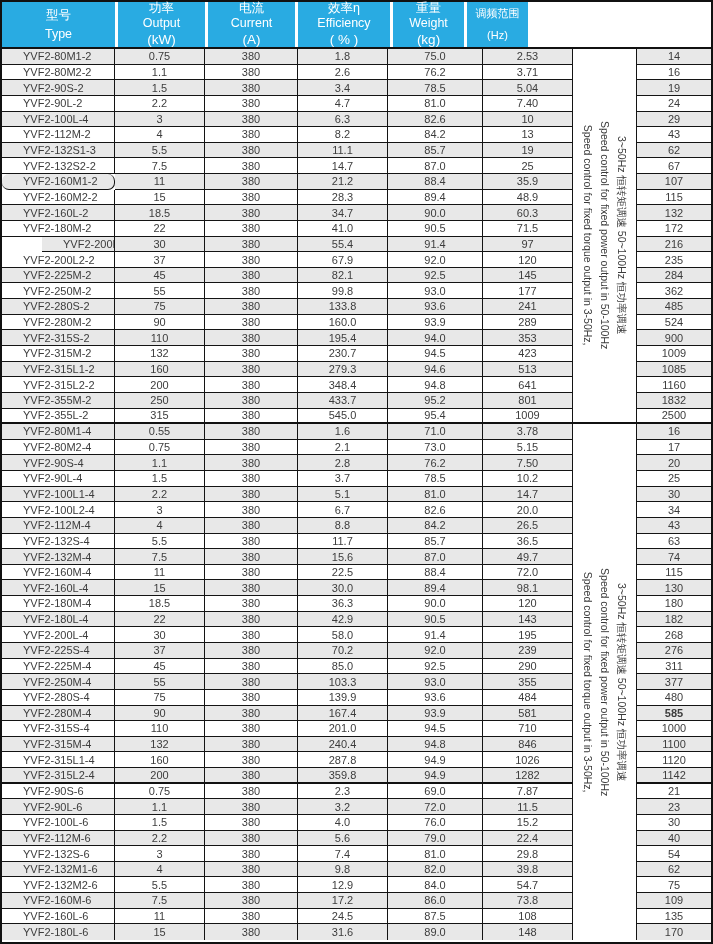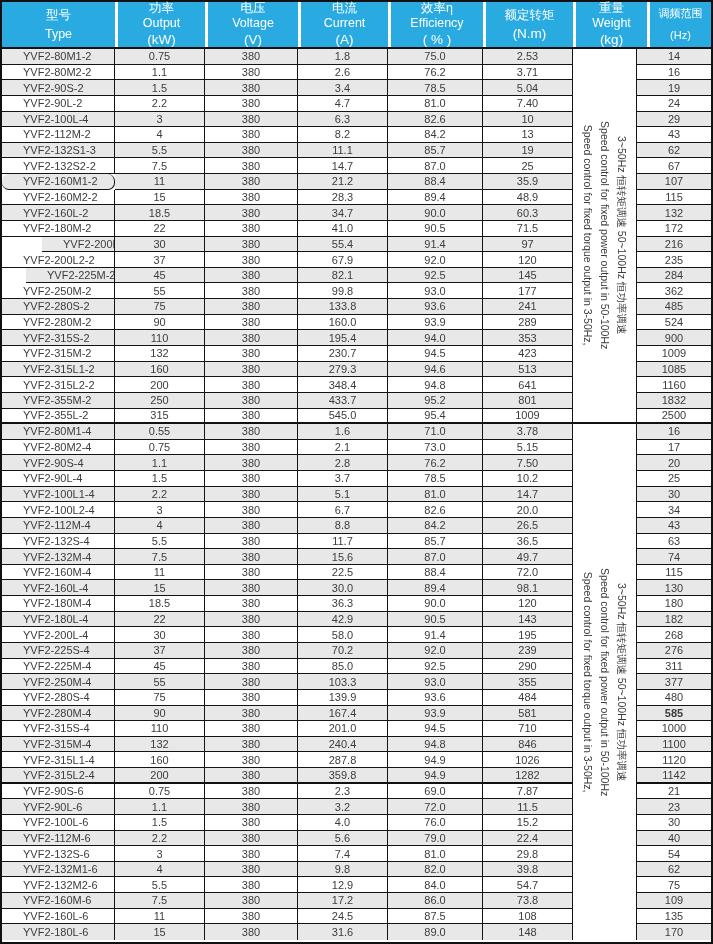--- a/index.html
+++ b/index.html
@@ -45,38 +45,29 @@
     <div class="thead">
         <div class="hcell sparse" style="width: 113px;">
           <span class="h-line">型号</span>
           <span class="h-line">Type</span>
         </div>
         <div class="hcell " style="width: 90px;">
           <span class="h-line">功率</span>
           <span class="h-line">Output</span>
           <span class="h-line h-unit">(kW)</span>
         </div>
-        <div class="hcell " style="width: 93px;">
-          <span class="h-line">电压</span>
-          <span class="h-line">Voltage</span>
-          <span class="h-line h-unit">(V)</span>
-        </div>
         <div class="hcell " style="width: 90px;">
           <span class="h-line">电流</span>
           <span class="h-line">Current</span>
           <span class="h-line h-unit">(A)</span>
         </div>
         <div class="hcell " style="width: 95px;">
           <span class="h-line">效率η</span>
           <span class="h-line">Efficiency</span>
           <span class="h-line h-unit">( % )</span>
-        </div>
-        <div class="hcell sparse" style="width: 90px;">
-          <span class="h-line">额定转矩</span>
-          <span class="h-line h-unit">(N.m)</span>
         </div>
         <div class="hcell " style="width: 74px;">
           <span class="h-line">重量</span>
           <span class="h-line">Weight</span>
           <span class="h-line h-unit">(kg)</span>
         </div>
         <div class="hcell small" style="width: 64px;">
           <span class="h-line">调频范围</span>
           <span class="h-line">(Hz)</span>
         </div>
@@ -173,21 +164,21 @@
         <div class="cell odd" style="grid-area: 13 / 5;">91.4</div>
         <div class="cell odd" style="grid-area: 13 / 6;">97</div>
         <div class="cell odd lastcol" style="grid-area: 13 / 8;">216</div>
         <div class="cell type" style="grid-area: 14 / 1;">YVF2-200L2-2</div>
         <div class="cell" style="grid-area: 14 / 2;">37</div>
         <div class="cell" style="grid-area: 14 / 3;">380</div>
         <div class="cell" style="grid-area: 14 / 4;">67.9</div>
         <div class="cell" style="grid-area: 14 / 5;">92.0</div>
         <div class="cell" style="grid-area: 14 / 6;">120</div>
         <div class="cell lastcol" style="grid-area: 14 / 8;">235</div>
-        <div class="cell odd type" style="grid-area: 15 / 1; margin-left: 24px;">YVF2-225M-2</div>
+        <div class="cell odd type" style="grid-area: 15 / 1;">YVF2-225M-2</div>
         <div class="cell odd" style="grid-area: 15 / 2;">45</div>
         <div class="cell odd" style="grid-area: 15 / 3;">380</div>
         <div class="cell odd" style="grid-area: 15 / 4;">82.1</div>
         <div class="cell odd" style="grid-area: 15 / 5;">92.5</div>
         <div class="cell odd" style="grid-area: 15 / 6;">145</div>
         <div class="cell odd lastcol" style="grid-area: 15 / 8;">284</div>
         <div class="cell type" style="grid-area: 16 / 1;">YVF2-250M-2</div>
         <div class="cell" style="grid-area: 16 / 2;">55</div>
         <div class="cell" style="grid-area: 16 / 3;">380</div>
         <div class="cell" style="grid-area: 16 / 4;">99.8</div>

